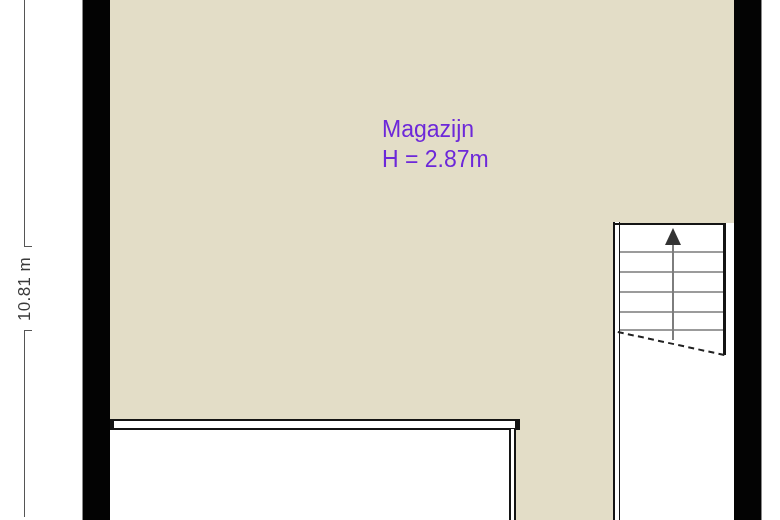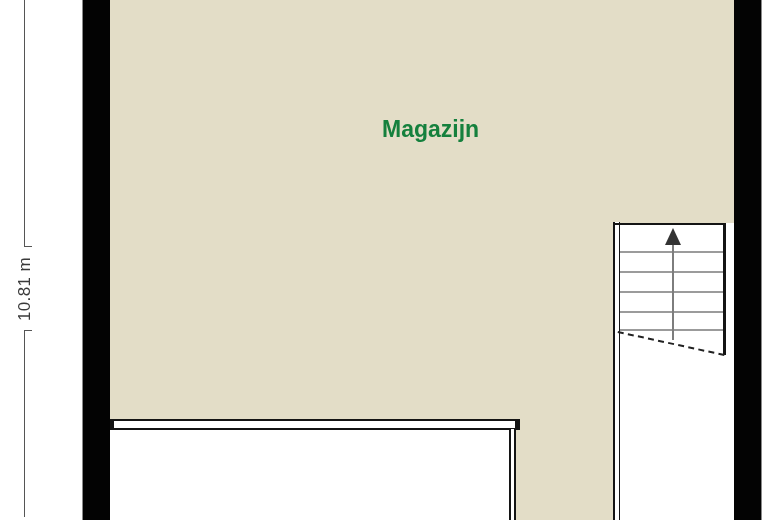--- a/index.html
+++ b/index.html
@@ -47,21 +47,21 @@
   #dim-line-bottom{top:331px;height:186px;}
   .dim-tick{left:24px;width:8px;height:1px;background:#555555;}
   #dim-tick-top{top:246px;}
   #dim-tick-bottom{top:330px;}
   #dimension-label{
     left:25px;top:289px;transform:translate(-50%,-50%) rotate(-90deg);
     font-size:17px;color:#3a3a3a;white-space:nowrap;letter-spacing:.4px;
   }
 
   
-  #room-labels{left:382px;top:114px;color:#15803d;font-size:23px;line-height:30px;white-space:nowrap;font-weight:bold;}
+  #room-labels{left:382px;top:114px;color:#6d28d9;font-size:23px;line-height:30px;white-space:nowrap;}
 </style>
 </head>
 <body>
 
 <div id="canvas">
 
   <div class="abs dim-line" id="dim-line-top"></div>
   <div class="abs dim-tick" id="dim-tick-top"></div>
   <div class="abs" id="dimension-label">10.81 m</div>
   <div class="abs dim-tick" id="dim-tick-bottom"></div>
@@ -85,15 +85,16 @@
     <div class="inner" id="stair-arrow-shaft"></div>
     <div class="inner" id="stair-arrow-head"></div>
     <div class="inner" id="stair-break-line"></div>
   </div>
 
   <div class="abs" id="wall-left"></div>
   <div class="abs" id="wall-right"></div>
 
   <div class="abs" id="room-labels">
     <div>Magazijn</div>
+    <div>H = 2.87m</div>
   </div>
 
 </div>
 
 </body></html>

